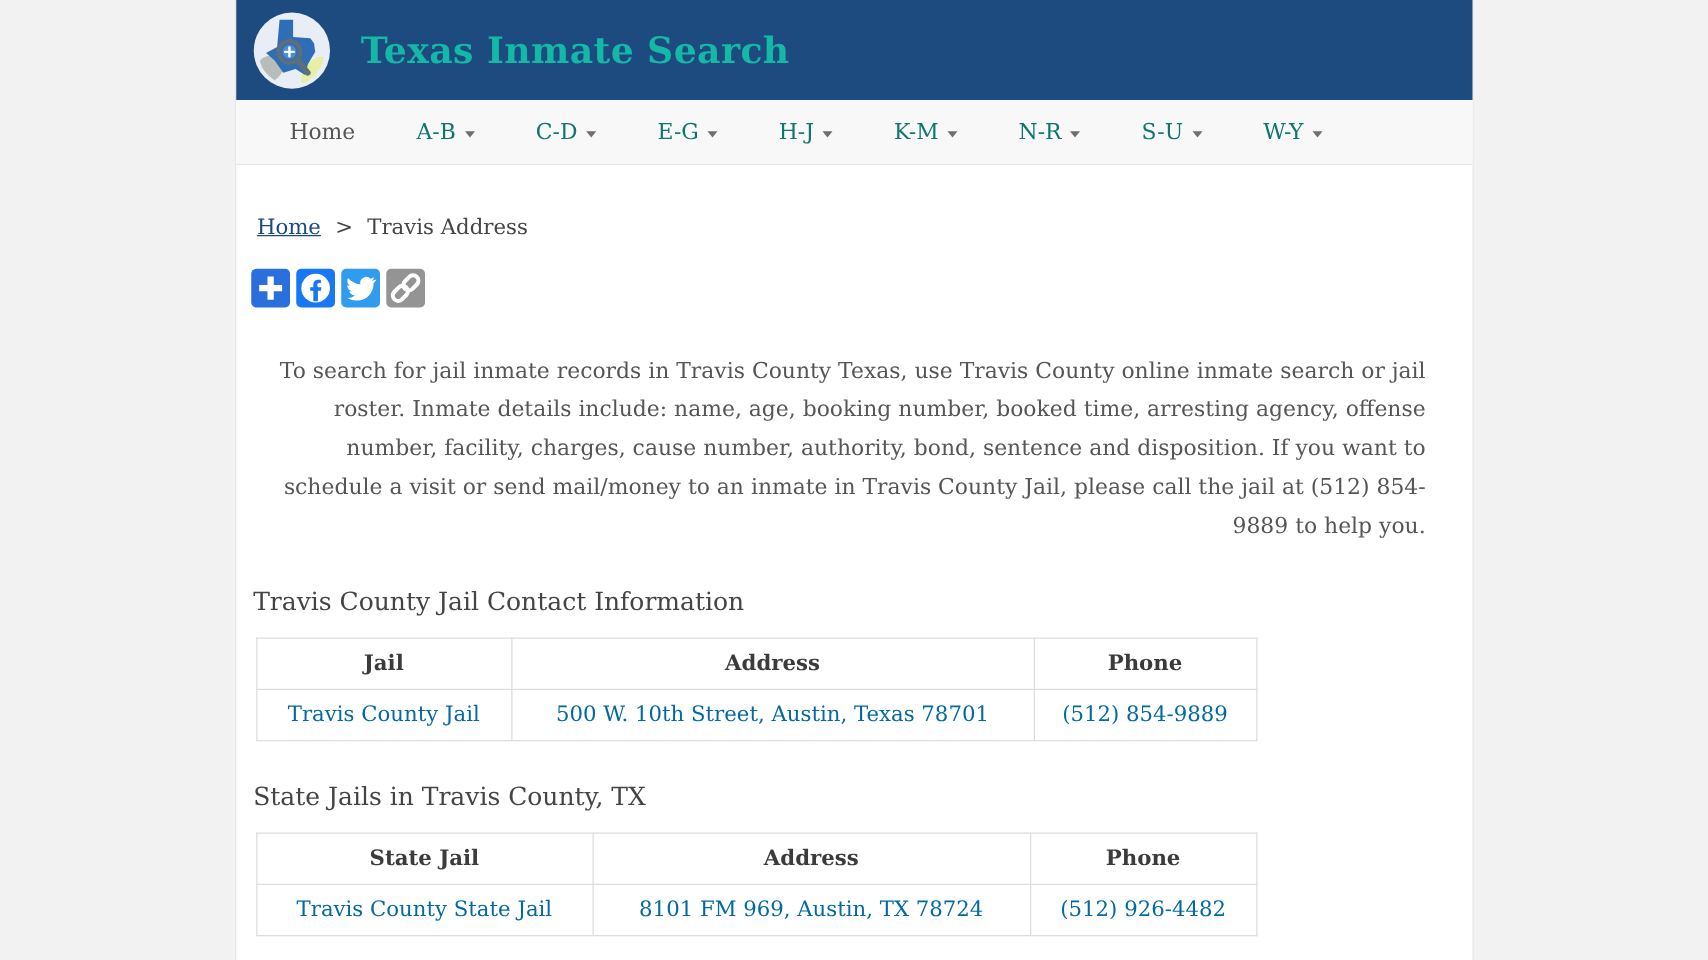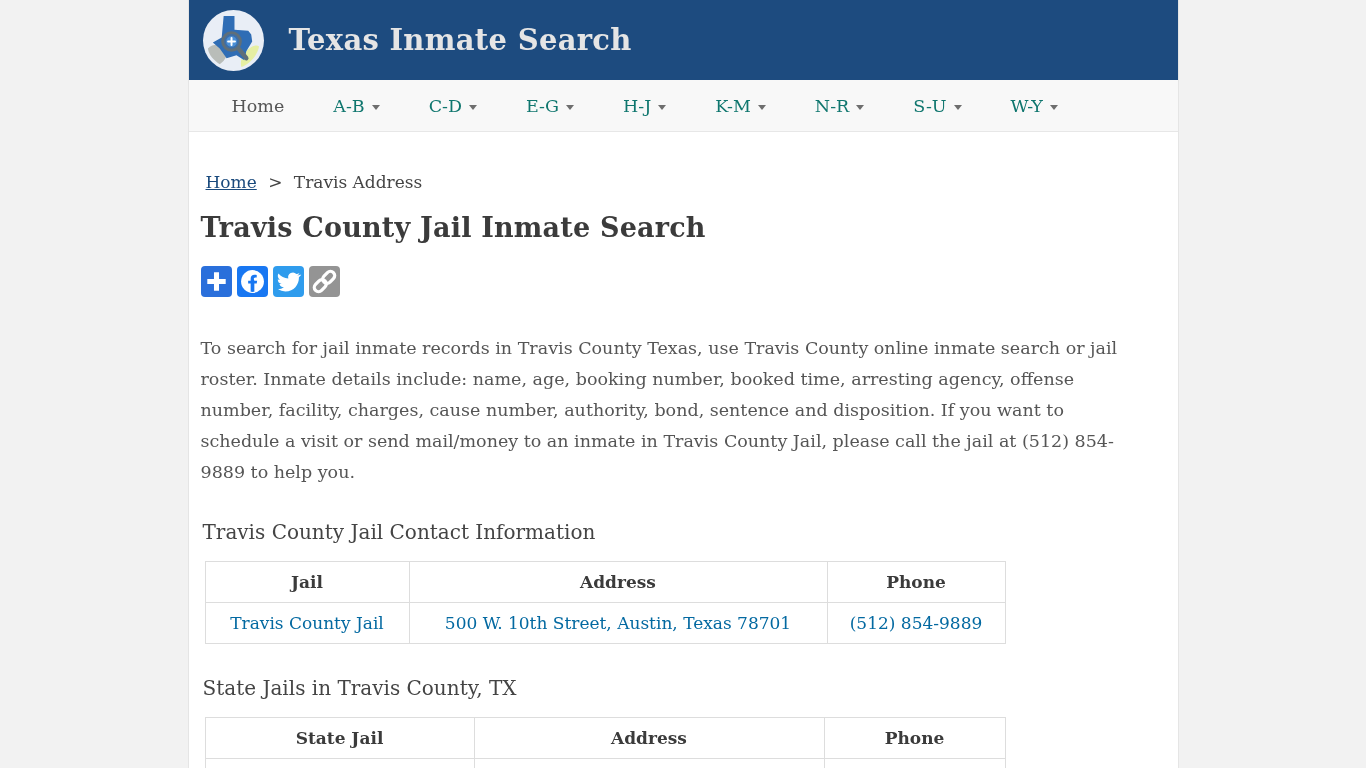--- a/index.html
+++ b/index.html
@@ -25,21 +25,21 @@
     padding-left: 13px;
   }
   .logo {
     width: 63px; height: 63px;
     border-radius: 50%;
     overflow: hidden;
     display: inline-block;
     flex: 0 0 auto;
   }
   .site-title {
-    color: #e5e5e5;
+    color: #14b8a6;
     font-size: 29px;
     font-weight: bold;
     margin-left: 24px;
     letter-spacing: 0.3px;
   }
   
   .main-nav {
     height: 52px;
     background: #f8f8f8;
     border-bottom: 1px solid #e7e7e7;
@@ -95,20 +95,21 @@
     text-decoration: none;
   }
   .share-btn svg { width: 31px; height: 31px; display: block; }
   
   .intro {
     font-size: 17.5px;
     line-height: 31px;
     color: #555555;
     width: 940px;
     margin: 36px 0 0 0;
+    text-align: right;
   }
   
   .section-heading {
     font-size: 20px;
     font-weight: 400;
     color: #444444;
     margin: 32px 0 0 0;
     padding-left: 2px;
   }
   .info-table {
@@ -196,21 +197,20 @@
   </nav>
 
   <main class="content">
 
     <div class="breadcrumb">
       <a href="#">Home</a>
       <span class="sep">&gt;</span>
       <span>Travis Address</span>
     </div>
 
-    <h1 class="page-title">Travis County Jail Inmate Search</h1>
 
     <div class="share-row" id="share-row">
         <a href="#" class="share-btn" style="background: rgb(42, 111, 219);">
           <svg viewBox="0 0 32 32">
             <path fill="#fff" d="M13.4 6.5h5.2v6.9h6.9v5.2h-6.9v6.9h-5.2v-6.9H6.5v-5.2h6.9z"></path>
           </svg>
         </a>
         <a href="#" class="share-btn" style="background: rgb(24, 119, 242);">
           <svg viewBox="0 0 32 32">
             <circle cx="16" cy="16" r="11.8" fill="#fff"></circle>

